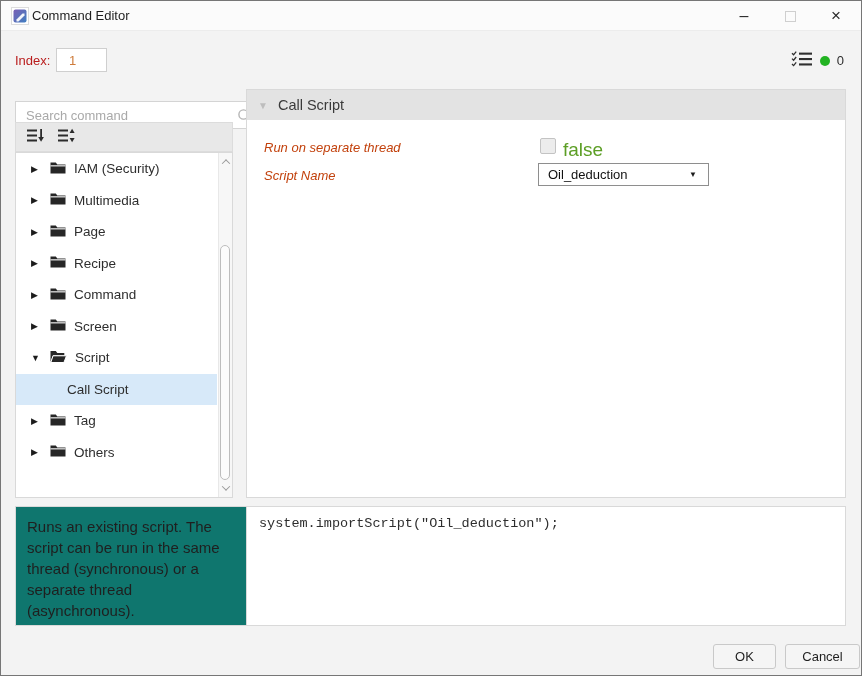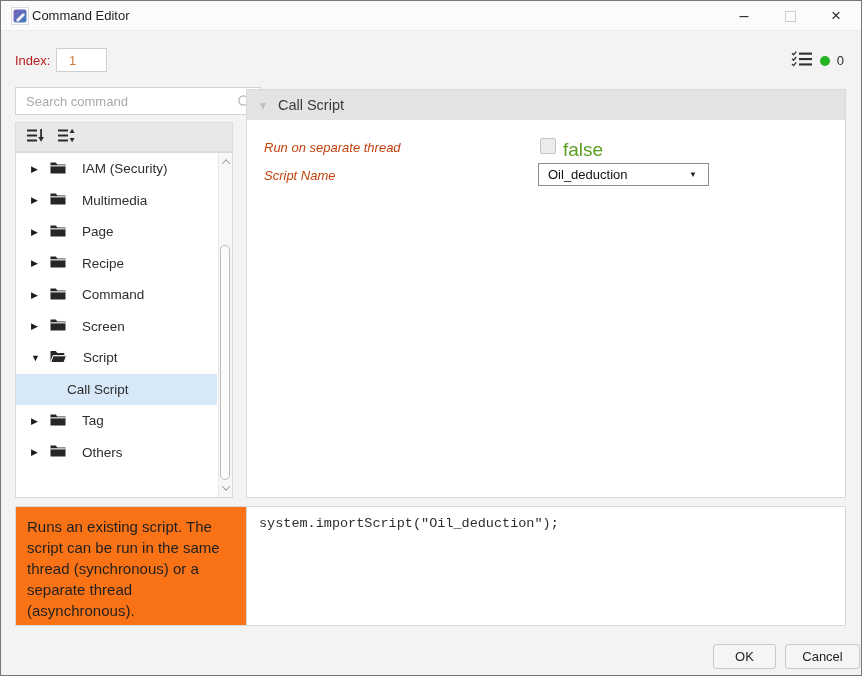--- a/index.html
+++ b/index.html
@@ -18,46 +18,46 @@
   .close-glyph { font-size:17px; color:#2a2a2a; }
 
   
   .index-label { position:absolute; left:14px; top:52px; font-size:13px; color:#b91c1c; }
   .index-input { position:absolute; left:55px; top:47px; width:51px; height:24px; border:1px solid #cfcfcf; background:#fff; font-size:13px; color:var(--index-value-orange,#ce7b3a); padding-left:12px; font-family:"Liberation Sans",sans-serif; outline:none; }
   .status-cluster { position:absolute; right:17px; top:49px; display:flex; align-items:center; gap:7px; }
   .status-dot { width:10px; height:10px; border-radius:50%; background:var(--status-dot-green,#22b322); }
   .status-count { font-size:13px; color:#2d2d2d; }
 
   
-  .search-box { position:absolute; left:14px; top:86px; width:246px; height:28px; border:1px solid #d4d4d4; background:#5eead4; }
+  .search-box { position:absolute; left:14px; top:100px; width:246px; height:28px; border:1px solid #d4d4d4; background:#5eead4; }
   .search-box input { width:100%; height:100%; border:none; outline:none; padding:0 28px 0 10px; font-size:13px; color:#333; font-family:"Liberation Sans",sans-serif; }
   .search-box input::placeholder { color:#a9a9a9; }
   .search-ico { position:absolute; right:7px; top:6px; }
 
   .tree-toolbar { position:absolute; left:14px; top:121px; width:218px; height:30px; background:#e8e8e8; border:1px solid #dcdcdc; display:flex; align-items:center; gap:11px; padding-left:10px; }
   .tb-btn { background:transparent; border:none; width:20px; height:18px; display:flex; align-items:center; justify-content:center; cursor:default; }
 
   .tree { position:absolute; left:14px; top:151px; width:218px; height:346px; background:#fff; border:1px solid #d9d9d9; overflow:hidden; }
   .tree-rows { position:absolute; left:0; top:0; right:15px; }
   .tree-row { height:31.5px; display:flex; align-items:center; font-size:13.5px; color:#2e2e2e; }
   .tree-row.selected { background:var(--selection-blue,#d7e9f9); }
   .chev { width:12px; margin-left:15px; font-size:9px; color:#1c1c1c; flex:0 0 auto; }
   .tree-folder-ico { margin-left:7px; flex:0 0 auto; }
-  .tlabel { margin-left:16px; white-space:nowrap; }
+  .tlabel { margin-left:8px; white-space:nowrap; }
   .tree-row.leaf .tlabel { margin-left:51px; }
 
   .vscroll { position:absolute; right:0; top:0; bottom:0; width:14px; background:#f7f7f7; border-left:1px solid #e8e8e8; }
   .sb-arrow { position:absolute; left:0; width:13px; height:14px; display:flex; align-items:center; justify-content:center; }
   .sb-up { top:2px; } .sb-down { bottom:2px; }
   .chev-shape { width:6px; height:6px; border-left:1.5px solid #9a9a9a; border-top:1.5px solid #9a9a9a; }
   .sb-up .chev-shape { transform:rotate(45deg) translate(1px,1px); }
   .sb-down .chev-shape { transform:rotate(225deg) translate(1px,1px); }
   .sb-thumb { position:absolute; left:1px; top:92px; width:10px; height:235px; background:#fcfcfc; border:1px solid #bdbdbd; border-radius:5px; }
 
-  .desc-panel { position:absolute; left:14px; top:505px; width:238px; height:120px; background:#f97316; border:1px solid #d9d9d9; padding:9px 11px; }
+  .desc-panel { position:absolute; left:14px; top:505px; width:238px; height:120px; background:#0f766e; border:1px solid #d9d9d9; padding:9px 11px; }
   .desc-text { font-size:15px; line-height:21px; color:#1f1f1f; }
 
   
   .editor-panel { position:absolute; left:245px; top:88px; width:600px; height:409px; background:#fff; border:1px solid #d9d9d9; }
   .editor-header { height:30px; background:#e3e3e3; display:flex; align-items:center; padding-left:11px; }
   .hdr-collapse { font-size:10px; color:#bdbdbd; }
   .hdr-title { margin-left:10px; font-size:14.5px; color:#3a3a3a; }
   .prop-label { position:absolute; font-size:13px; color:#c2410c;font-style:italic; }
   .prop-label-1 { left:17px; top:50px; }
   .prop-label-2 { left:17px; top:78px; }

